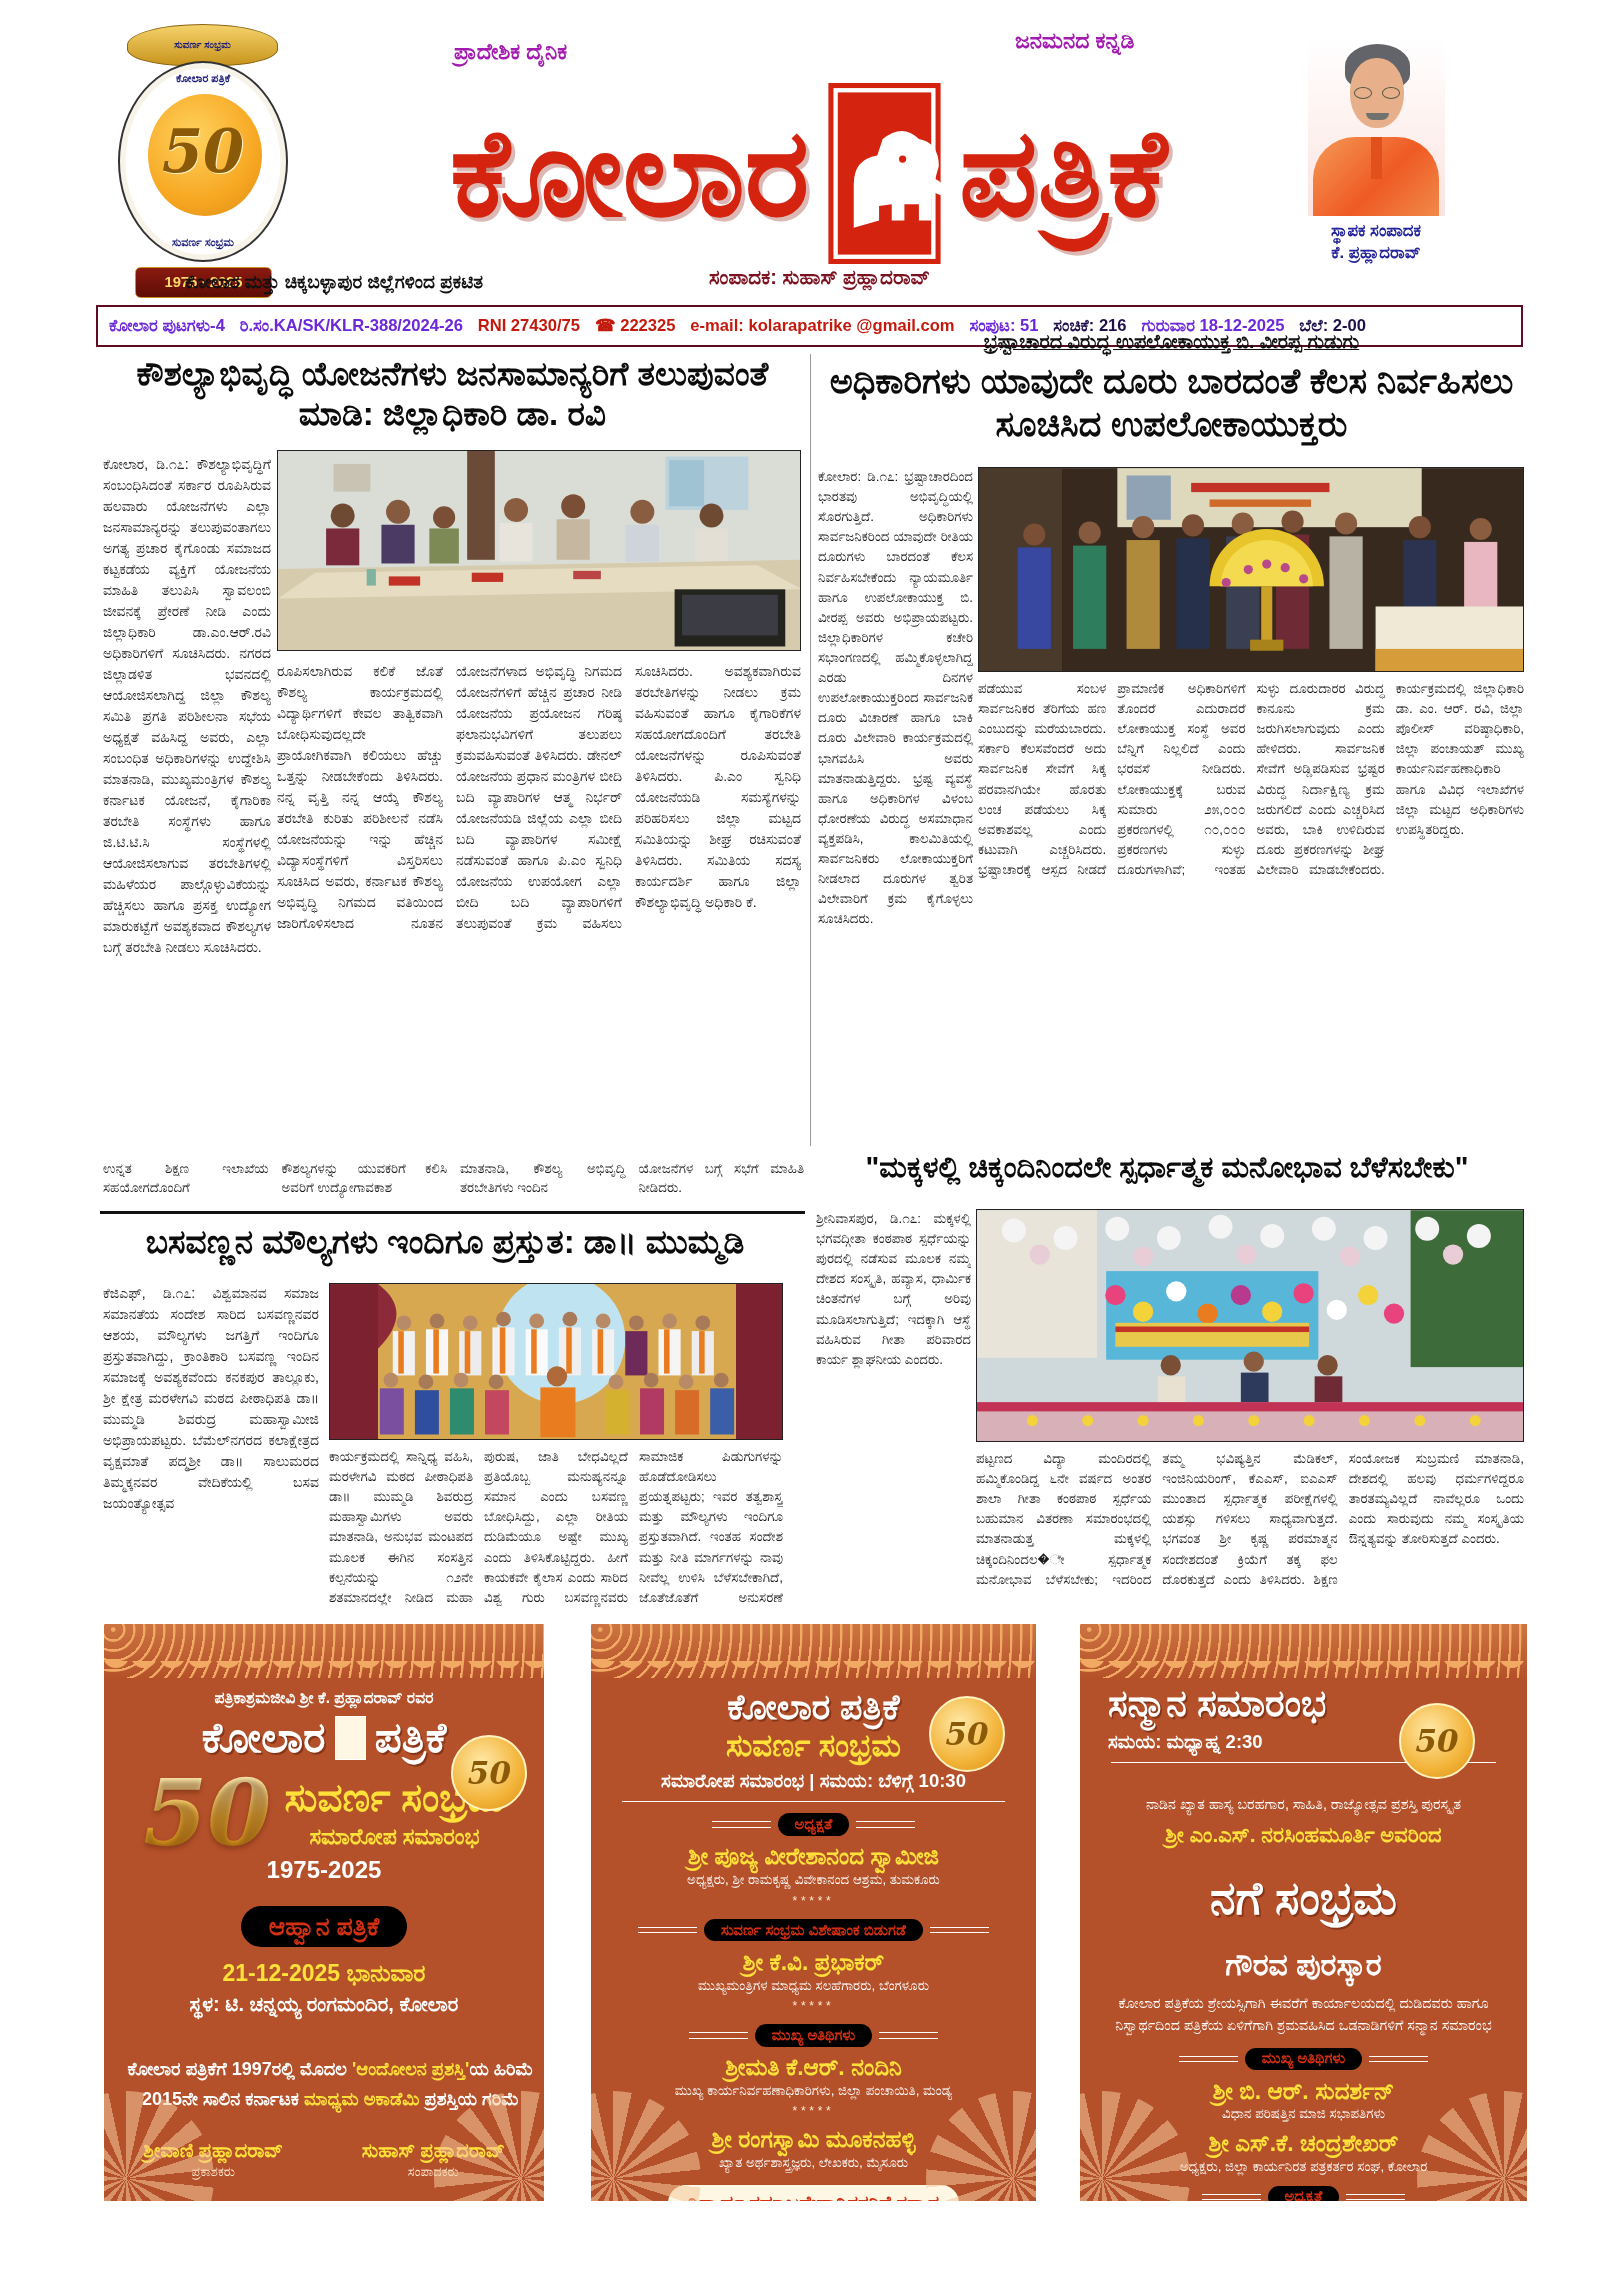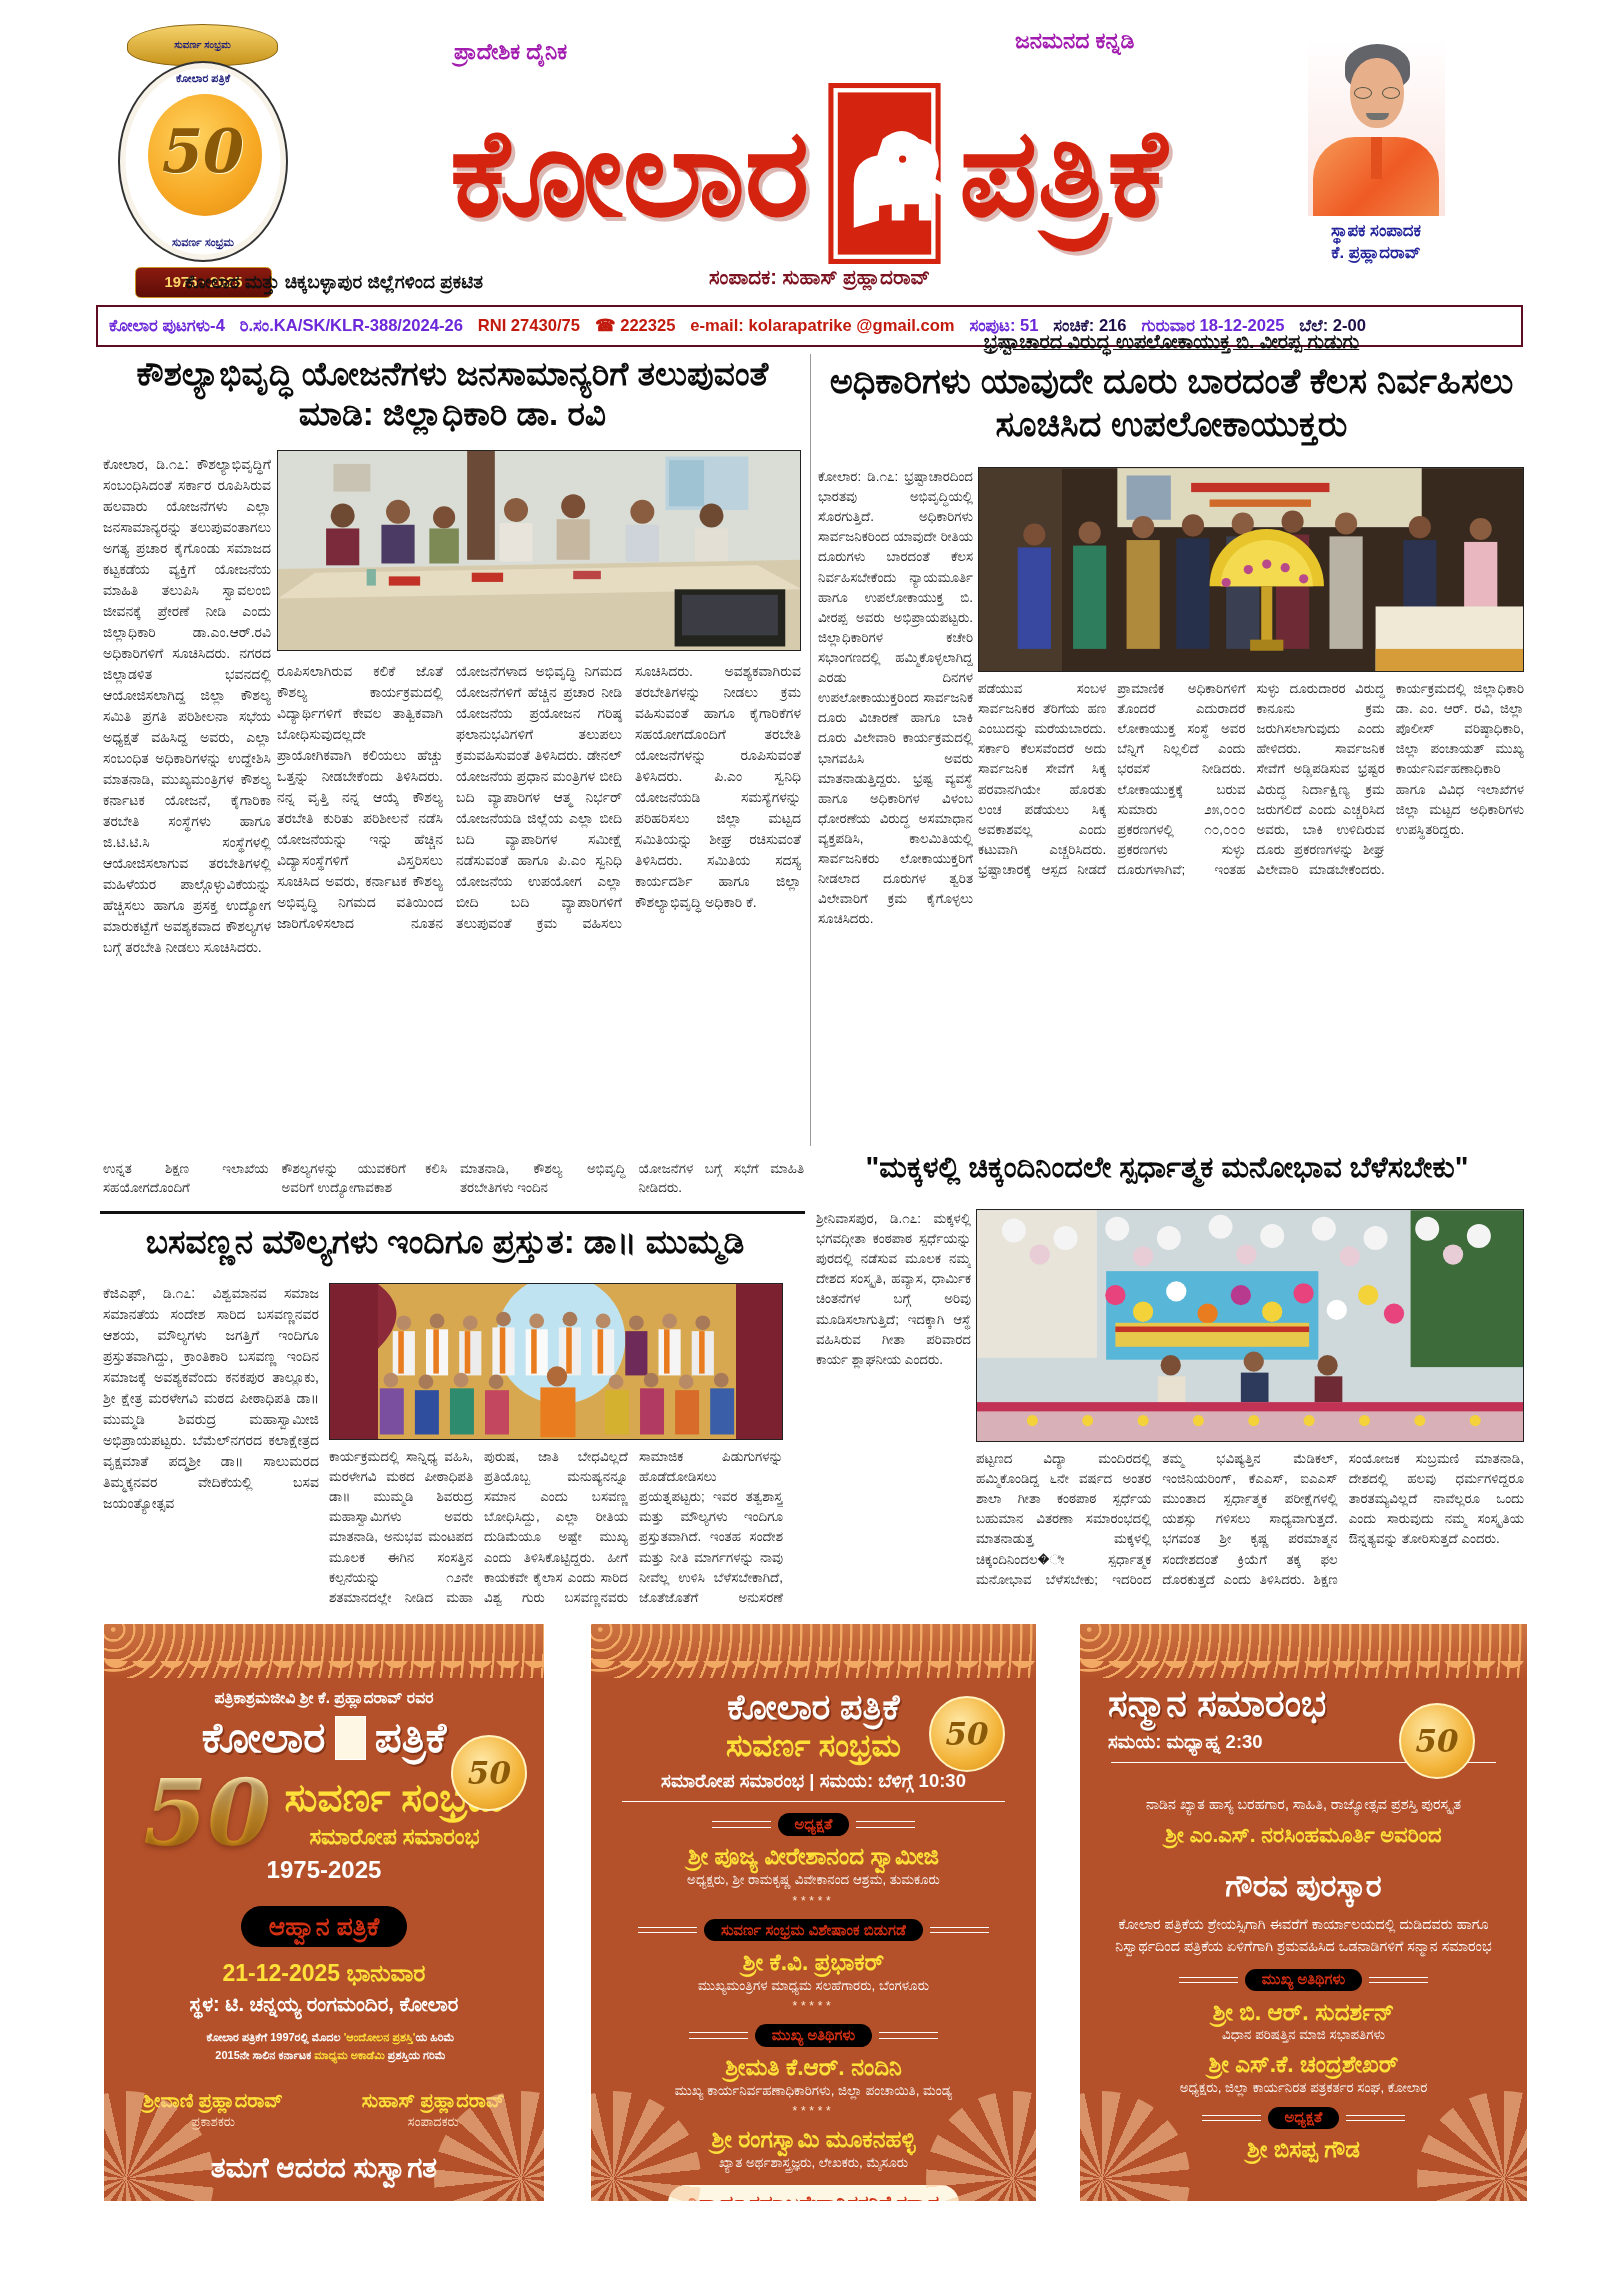--- a/index.html
+++ b/index.html
@@ -129,21 +129,21 @@
   .yearsline{font-size:24px;font-weight:800;color:#fff;margin-top:1.8px;}
 
   .pill{display:inline-block;background:#000000;color:#d43013;font-weight:800;border-radius:24px;}
   .pill.big{font-size:25px;padding:5.5px 28px;margin-top:22px;}
   .pill.small{font-size:14.8px;padding:2.8px 16.6px;}
   .badge-row{display:flex;align-items:center;justify-content:center;gap:7.4px;margin-top:11px;}
   .badge-row::before,.badge-row::after{content:"";height:4.6px;width:59px;border-top:1.8px solid #fff;border-bottom:1.8px solid #fff;}
 
   .inv-date{font-size:23px;font-weight:800;color:#ffe13a;margin-top:13px;}
   .inv-venue{font-size:20px;font-weight:bold;color:#fff;margin-top:5.5px;}
-  .inv-note{font-size:11px;font-weight:bold;margin-top:12px;line-height:1.7;padding-left:13px;}
+  .inv-note{font-size:18px;font-weight:bold;margin-top:38px;line-height:1.7;padding-left:13px;}
   .hl{color:#ffe13a;}
   .names-row{display:flex;justify-content:space-around;margin-top:24px;}
   .nm{font-size:19.4px;font-weight:800;color:#ffe13a;}
   .rl{font-size:13px;color:#ffe9d2;margin-top:1.8px;}
   .welcome1{font-size:28px;font-weight:800;margin-top:22px;}
 
   .inv-title{font-size:37px;font-weight:800;text-shadow:1.8px 1.8px 0 rgba(90,25,5,.5);}
   .inv-sub{font-size:18.5px;font-weight:bold;margin-top:5.5px;}
   .inv-hr{width:86%;height:1.8px;background:#fff;margin:9.2px auto 0;}
   .sec-name{font-size:23px;font-weight:800;color:#ffe13a;margin-top:7.4px;}
@@ -542,20 +542,21 @@
     <div class="r-title-row" data-name="felicitation-header">
       <span>
         <div class="inv-title" data-name="felicitation-title">ಸನ್ಮಾನ ಸಮಾರಂಭ</div>
         <div class="inv-sub" style="text-align:left;" data-name="felicitation-time">ಸಮಯ: ಮಧ್ಯಾಹ್ನ 2:30</div>
       </span>
     </div>
     <div class="inv-hr" data-name="divider"></div>
 
     <div class="r-desc" style="margin-top:30px;" data-name="humorist-intro">ನಾಡಿನ ಖ್ಯಾತ ಹಾಸ್ಯ ಬರಹಗಾರ, ಸಾಹಿತಿ, ರಾಜ್ಯೋತ್ಸವ ಪ್ರಶಸ್ತಿ ಪುರಸ್ಕೃತ</div>
     <div class="sec-name" style="font-size:21px;" data-name="humorist-name">ಶ್ರೀ ಎಂ.ಎಸ್. ನರಸಿಂಹಮೂರ್ತಿ ಅವರಿಂದ</div>
+    <div class="r-big" data-name="laughter-title">ನಗೆ ಸಂಭ್ರಮ</div>
     <div class="r-award" data-name="award-title">ಗೌರವ ಪುರಸ್ಕಾರ</div>
     <div class="r-desc" data-name="award-description">ಕೋಲಾರ ಪತ್ರಿಕೆಯ ಶ್ರೇಯಸ್ಸಿಗಾಗಿ ಈವರೆಗೆ ಕಾರ್ಯಾಲಯದಲ್ಲಿ ದುಡಿದವರು ಹಾಗೂ ನಿಸ್ವಾರ್ಥದಿಂದ ಪತ್ರಿಕೆಯ ಏಳಿಗೆಗಾಗಿ ಶ್ರಮವಹಿಸಿದ ಒಡನಾಡಿಗಳಿಗೆ ಸನ್ಮಾನ ಸಮಾರಂಭ</div>
 
     <div class="badge-row">
         <span class="pill small" data-name="guests-badge">ಮುಖ್ಯ ಅತಿಥಿಗಳು</span>
       </div>
     <div class="sec-name" data-name="guest1-name">ಶ್ರೀ ಬಿ. ಆರ್. ಸುದರ್ಶನ್</div>
     <div class="sec-role" data-name="guest1-role">ವಿಧಾನ ಪರಿಷತ್ತಿನ ಮಾಜಿ ಸಭಾಪತಿಗಳು</div>
     <div class="sec-name" data-name="guest2-name">ಶ್ರೀ ಎಸ್.ಕೆ. ಚಂದ್ರಶೇಖರ್</div>
     <div class="sec-role" data-name="guest2-role">ಅಧ್ಯಕ್ಷರು, ಜಿಲ್ಲಾ ಕಾರ್ಯನಿರತ ಪತ್ರಕರ್ತರ ಸಂಘ, ಕೋಲಾರ</div>

